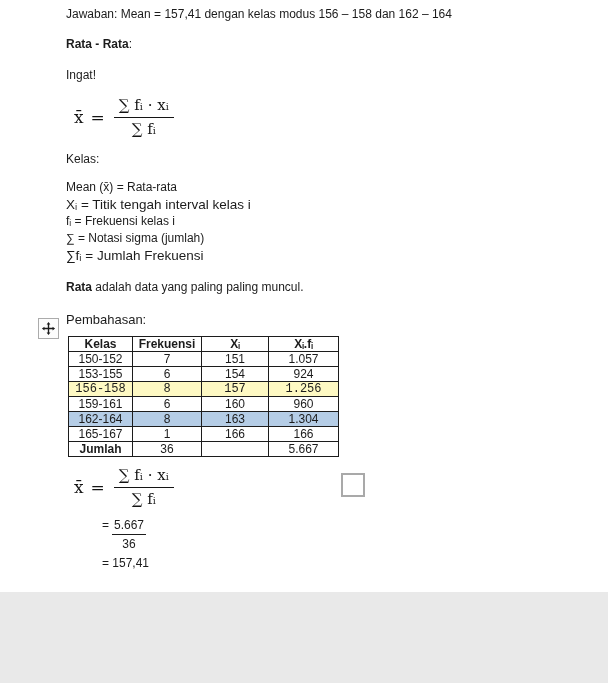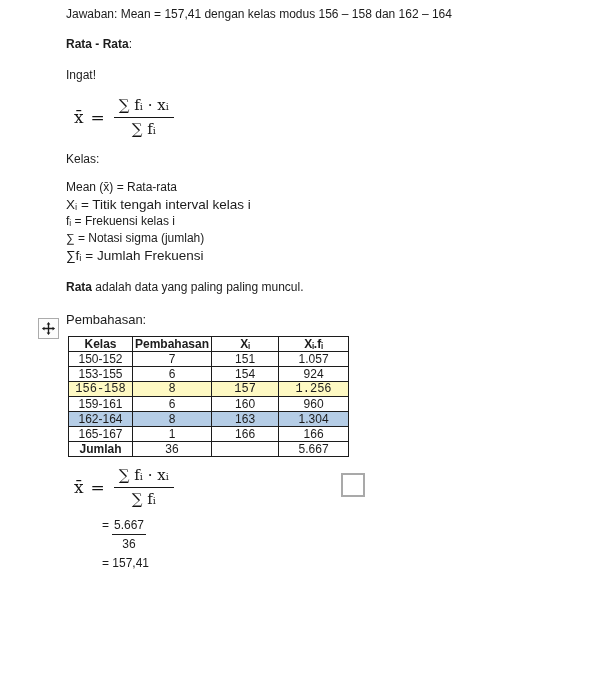--- a/index.html
+++ b/index.html
@@ -1,20 +1,20 @@
 <!DOCTYPE html>
 <html><head>
 <meta charset="utf-8">
 <style>
   * { margin: 0; padding: 0; box-sizing: border-box; }
   html, body { background: #e9e9e9; }
   .page {
     position: relative;
     width: 608px;
-    height: 683px;
+    height: 592px;
     background: #ffffff;
     font-family: "Liberation Sans", "DejaVu Sans", sans-serif;
     font-size: 12px;
     color: #1c1c1c;
     overflow: hidden;
     margin: 0 auto;
   }
   .content { padding: 7px 0 0 66px; }
 
   .para { line-height: 15px; }
@@ -137,21 +137,21 @@
     <table class="freq">
       <colgroup>
         <col class="col-kelas">
           <col class="col-frek">
           <col class="col-xi">
           <col class="col-xifi">
       </colgroup>
       <thead>
         <tr>
           <th>Kelas</th>
-          <th>Pembahasan</th>
+          <th>Frekuensi</th>
           <th>Xᵢ</th>
           <th>Xᵢ.fᵢ</th>
         </tr>
       </thead>
       <tbody>
         <tr>
           <td>150-152</td>
           <td>7</td>
           <td>151</td>
           <td>1.057</td>

